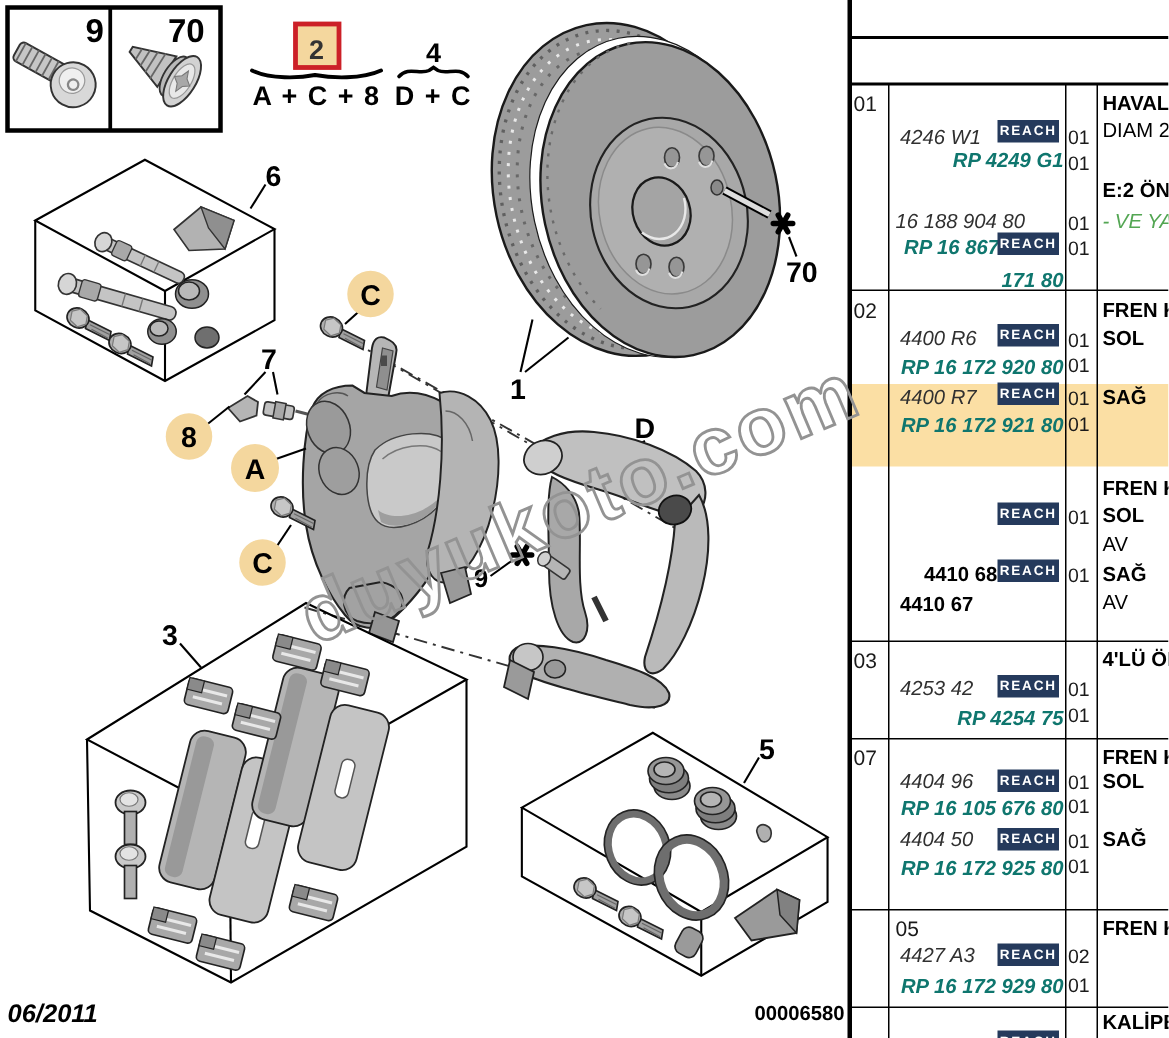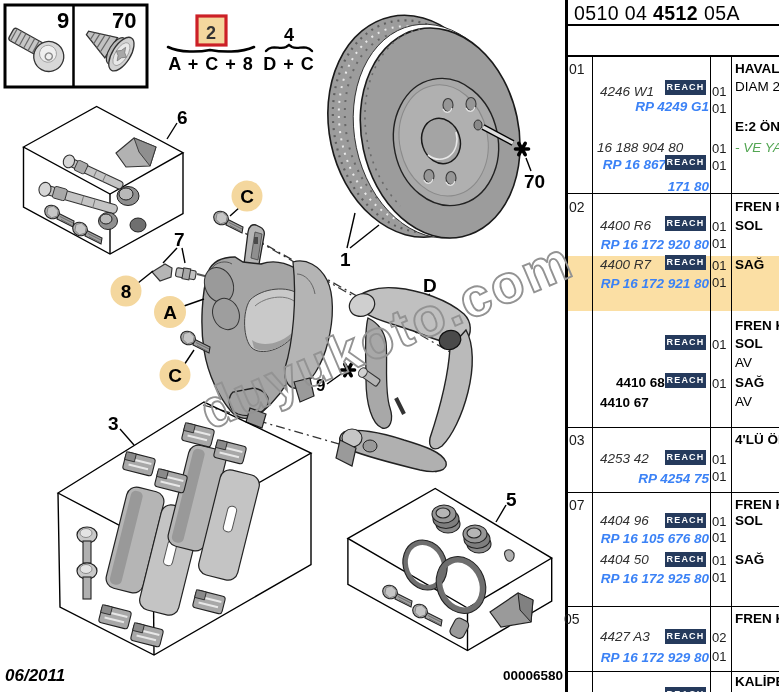--- a/index.html
+++ b/index.html
@@ -1,20 +1,20 @@
 <!DOCTYPE html>
 <html><head>
 <meta charset="utf-8">
 <style>
 html,body{margin:0;padding:0;}
 #page{position:relative;width:779px;height:692px;background:#fff;overflow:hidden;
   font-family:"Liberation Sans", sans-serif;}
 .t{position:absolute;line-height:1;white-space:nowrap;color:#000;}
 .it{font-style:italic;color:#303030;}
-.bi{font-style:italic;font-weight:bold;color:#3b82f6;}
+.bi{font-style:italic;font-weight:bold;color:#0f766e;}
 .b{font-weight:bold;}
 .badge{position:absolute;width:41px;height:15px;background:#253a5c;color:#fff;
   font-size:9px;font-weight:bold;letter-spacing:1.2px;text-align:center;line-height:15px;}
 .ln{position:absolute;background:#000;}
 .qty{font-size:13px;color:#1a1a1a;}
 .rn{font-size:14px;color:#1a1a1a;}
 .pn{font-size:13.5px;}
 .rp{font-size:13.5px;text-align:right;}
 .ds{font-size:13.5px;}
 </style>
@@ -29,27 +29,26 @@
 <div class="ln" style="left:566px;top:55px;width:213px;height:2px;"></div>
 <div class="ln" style="left:592px;top:56px;width:1px;height:636px;"></div>
 <div class="ln" style="left:710px;top:56px;width:1px;height:636px;"></div>
 <div class="ln" style="left:731px;top:56px;width:1px;height:636px;"></div>
 <div class="ln" style="left:566px;top:193px;width:213px;height:1.2px;"></div>
 <div class="ln" style="left:566px;top:427px;width:213px;height:1.2px;"></div>
 <div class="ln" style="left:566px;top:492px;width:213px;height:1.2px;"></div>
 <div class="ln" style="left:566px;top:606px;width:213px;height:1.2px;"></div>
 <div class="ln" style="left:566px;top:671px;width:213px;height:1.2px;"></div>
 
-<div class="t" style="left:574px;top:4px;font-size:19.5px;letter-spacing:0.4px;">0510 04 <span class="b">4512</span> 05A</div>
 
 <div class="t rn" style="left:569px;top:62px;">01</div>
 <div class="t rn" style="left:569px;top:200px;">02</div>
 <div class="t rn" style="left:569px;top:433px;text-align:right;">03</div>
 <div class="t rn" style="left:569px;top:498px;">07</div>
-<div class="t rn" style="left:564px;top:612px;">05</div>
+<div class="t rn" style="left:597px;top:612px;">05</div>
 <div class="t rn" style="left:569px;top:675px;margin-top:26px;">06</div>
 
 <div class="t pn it" style="left:600px;top:85px;">4246 W1</div>
 <div class="t rp bi" style="left:592px;top:100px;width:117px;">RP 4249 G1</div>
 <div class="t pn it" style="left:597px;top:141px;">16 188 904 80</div>
 <div class="t rp bi" style="left:592px;top:158px;width:74px;">RP 16 867</div>
 <div class="t rp bi" style="left:592px;top:180px;width:117px;">171 80</div>
 <div class="t pn it" style="left:600px;top:219px;">4400 R6</div>
 <div class="t rp bi" style="left:592px;top:238px;width:117px;">RP 16 172 920 80</div>
 <div class="t pn it" style="left:600px;top:258px;">4400 R7</div>

